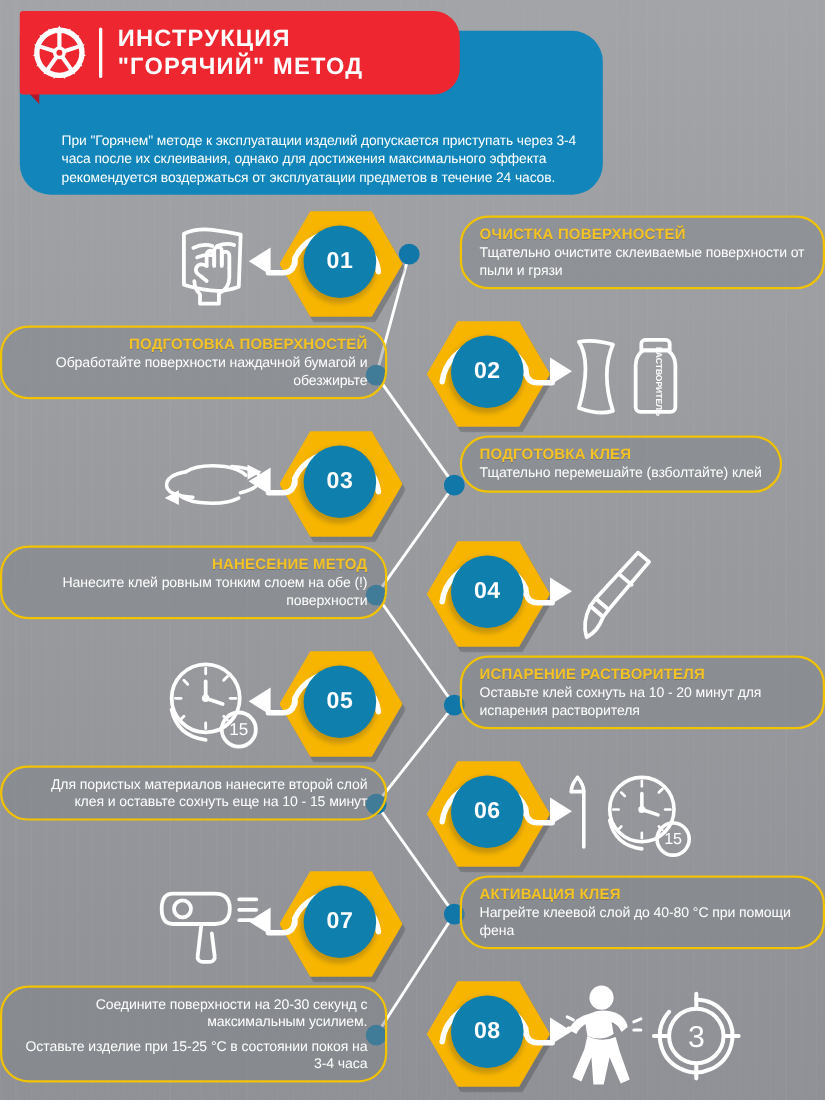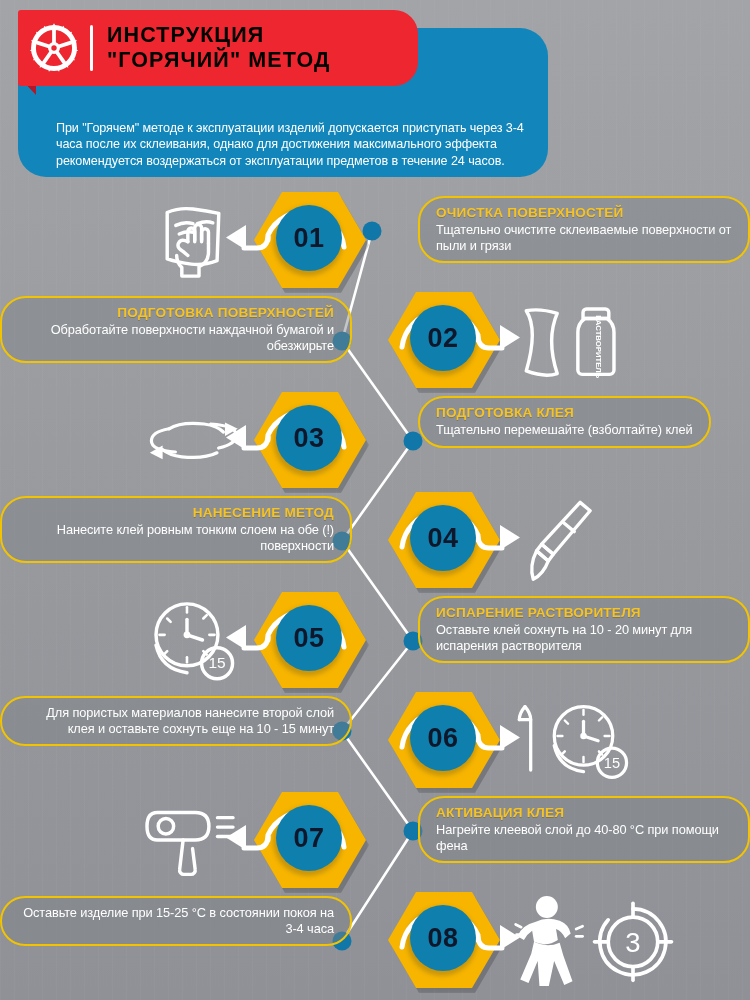--- a/index.html
+++ b/index.html
@@ -41,21 +41,21 @@
     position: absolute; left: 18px; top: 10px;
     width: 400px; height: 76px;
     background: #ed2630;
     border-radius: 3px 24px 24px 3px;
     display: flex; align-items: center;
   }
   #gear-wrap { width: 72px; display:flex; align-items:center; justify-content:center; }
   #divider {
     width: 3px; height: 46px; background: #fff; margin-right: 14px; border-radius:2px;
   }
-  #title-block { color:#000000; line-height: 1.02; }
+  #title-block { color:#ffffff; line-height: 1.02; }
   #title-1 { font-size: 21.5px; font-weight: bold; letter-spacing: 1.1px; }
   #title-2 { font-size: 21.5px; font-weight: bold; letter-spacing: 1.1px; margin-top:3px;}
 
   
   #connector { position:absolute; left:0; top:0; width:750px; height:1000px; pointer-events:none; }
 
   
   .step-row { position: absolute; left: 0; width: 750px; height: 100px; }
 
   
@@ -76,21 +76,21 @@
   .hex-ring-shadow{
     position:absolute; left:25px; top:19px; width:70px; height:70px;
     border-radius:50%; background: rgba(40,42,46,0.22); filter: blur(2px);
   }
   .hex-circle {
     position:absolute; left: 28px; top: 18px; width: 66px; height: 66px;
     border-radius: 50%; background: #0f7fae;
     display:flex; align-items:center; justify-content:center;
   }
   .hex-num {
-    color: #0f172a; font-size: 27px; font-weight: bold; letter-spacing: 0.5px;
+    color: #ffffff; font-size: 21px; font-weight: bold; letter-spacing: 0.5px;
   }
   .hex-arc { position:absolute; left:-42px; top:0px; width: 200px; height: 106px; }
 
   
   .icon-art { position:absolute; top:0; height:100px; display:flex; align-items:center; }
   .icon-art.left  { left: 140px; width: 105px; justify-content:center;}
   .icon-art.right { left: 512px; width: 190px; justify-content:flex-start; }
 
   
   .bubble {
@@ -451,18 +451,19 @@
       <g stroke="#ffffff" stroke-width="4" stroke-linecap="round">
         <line x1="132" y1="10" x2="132" y2="24"></line>
               <line x1="132" y1="80" x2="132" y2="94"></line>
         <line x1="90" y1="52" x2="104" y2="52"></line>
               <line x1="160" y1="52" x2="174" y2="52"></line>
       </g>
       <text x="132" y="63" fill="#ffffff" font-family="Liberation Sans, sans-serif" font-size="30" text-anchor="middle">3</text>
     </svg>
         </div>
         <div class="bubble left">
+          <div class="bubble-body">Соедините поверхности на 20-30 секунд с максимальным усилием.</div>
           <div class="bubble-body">Оставьте изделие при 15-25 °C в состоянии покоя на 3-4 часа</div>
         </div>
       </div>
     </div>
 
 </div>
 
 </body></html>

